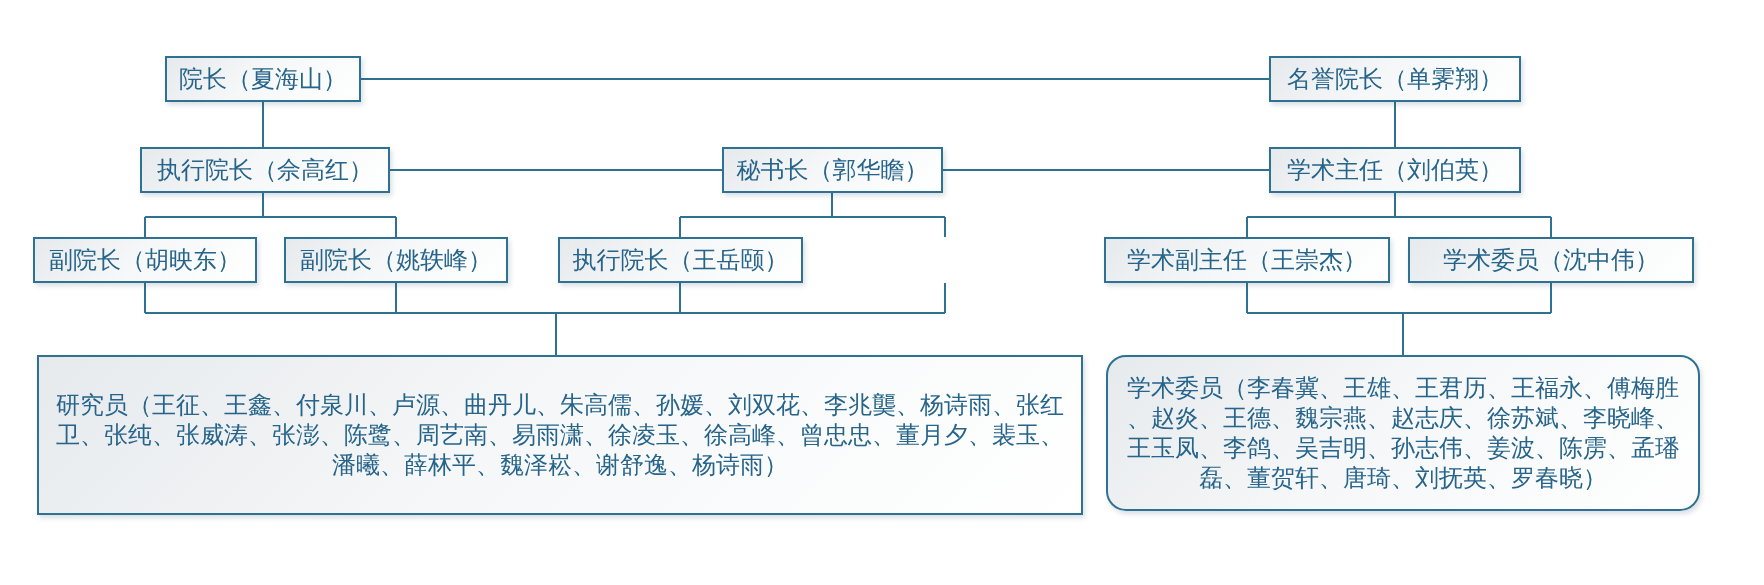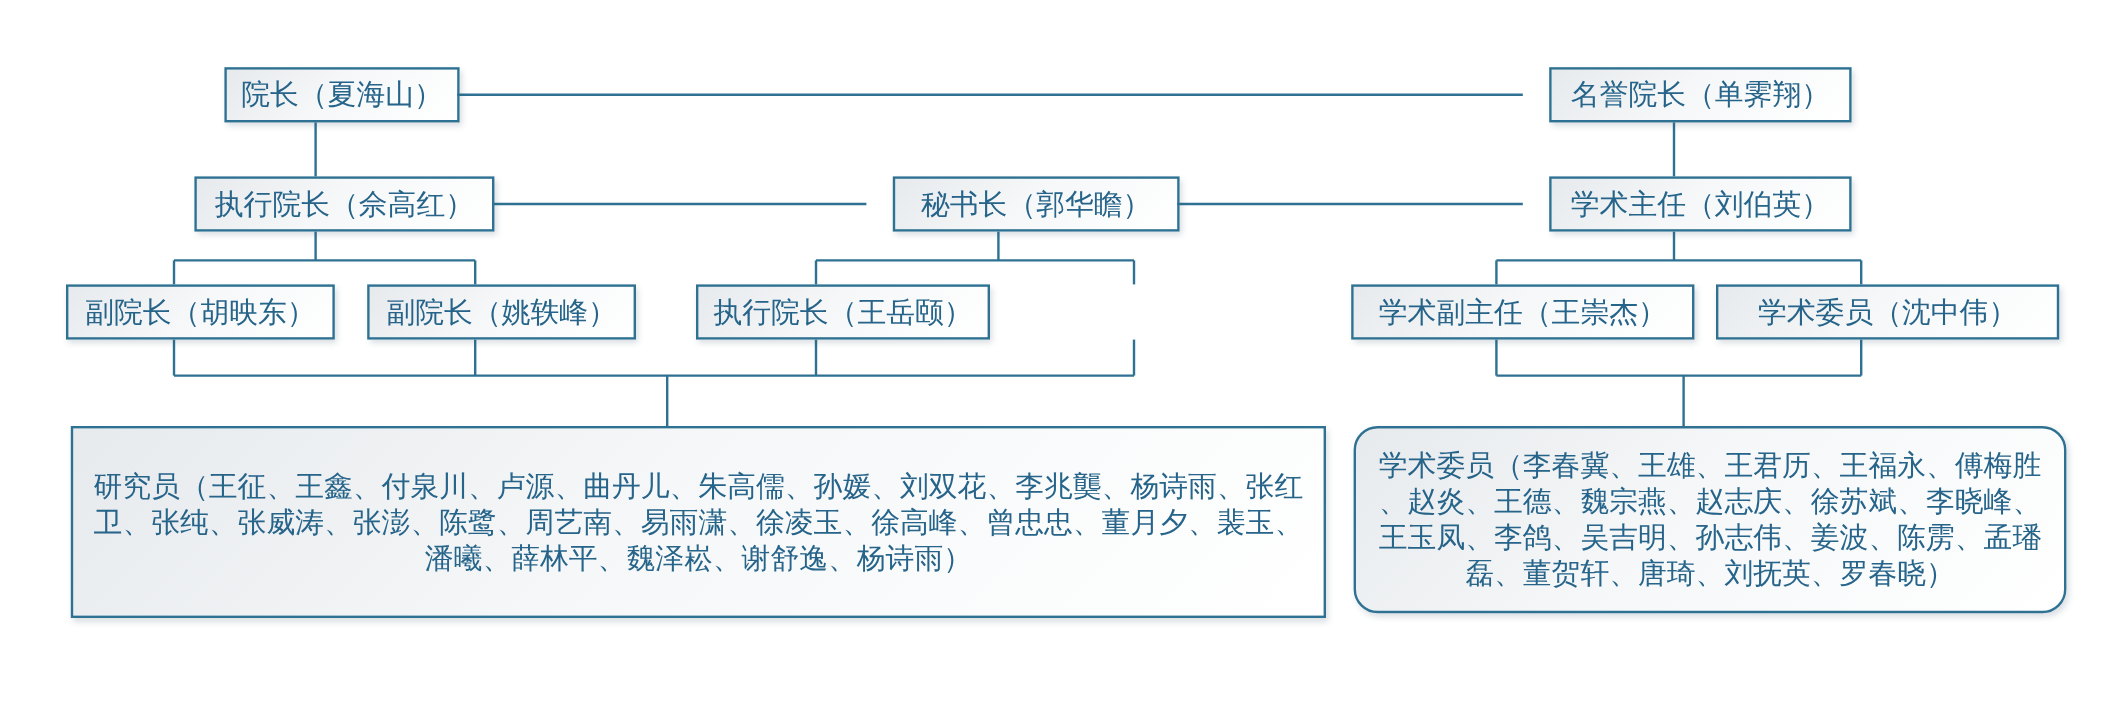--- a/index.html
+++ b/index.html
@@ -20,33 +20,32 @@
   .node{
     position:absolute;
     box-sizing:border-box;
     border:2px solid var(--border,#2e7192);
     background:linear-gradient(135deg,#e7eaed 0%,#f5f7f8 45%,#ffffff 100%);
     color:var(--text,#26648a);
     display:flex;align-items:center;justify-content:center;
     font-size:24px;line-height:30px;
     white-space:nowrap;
     box-shadow:2px 3px 5px rgba(50,80,100,0.18);
-    margin-left:22px;
   }
   .node.big{
     white-space:normal;
     text-align:center;
     padding:10px 14px;
     line-break:anywhere;
   }
   
   .n-dean      {left:165px; top:56px;  width:196px; height:46px;}
   .n-honorary  {left:1269px;top:56px;  width:252px; height:46px;}
   .n-exec      {left:140px; top:147px; width:250px; height:46px;}
-  .n-secgen    {left:722px; top:147px; width:239px; height:46px;}
+  .n-secgen    {left:722px; top:147px; width:221px; height:46px;}
   .n-acaddir   {left:1269px;top:147px; width:252px; height:46px;}
   .n-vice1     {left:33px;  top:237px; width:224px; height:46px;}
   .n-vice2     {left:284px; top:237px; width:224px; height:46px;text-align:center;}
   .n-vsec1     {left:558px; top:237px; width:245px; height:46px;}
   .n-vsec2     {left:823px; top:237px; width:245px; height:46px;}
   .n-avice1    {left:1104px;top:237px; width:286px; height:46px;}
   .n-avice2    {left:1408px;top:237px; width:286px; height:46px;}
   .n-research  {left:37px;  top:355px; width:1046px;height:160px;}
   .n-committee {left:1106px;top:355px; width:594px; height:156px;border-radius:20px;}
 </style>

